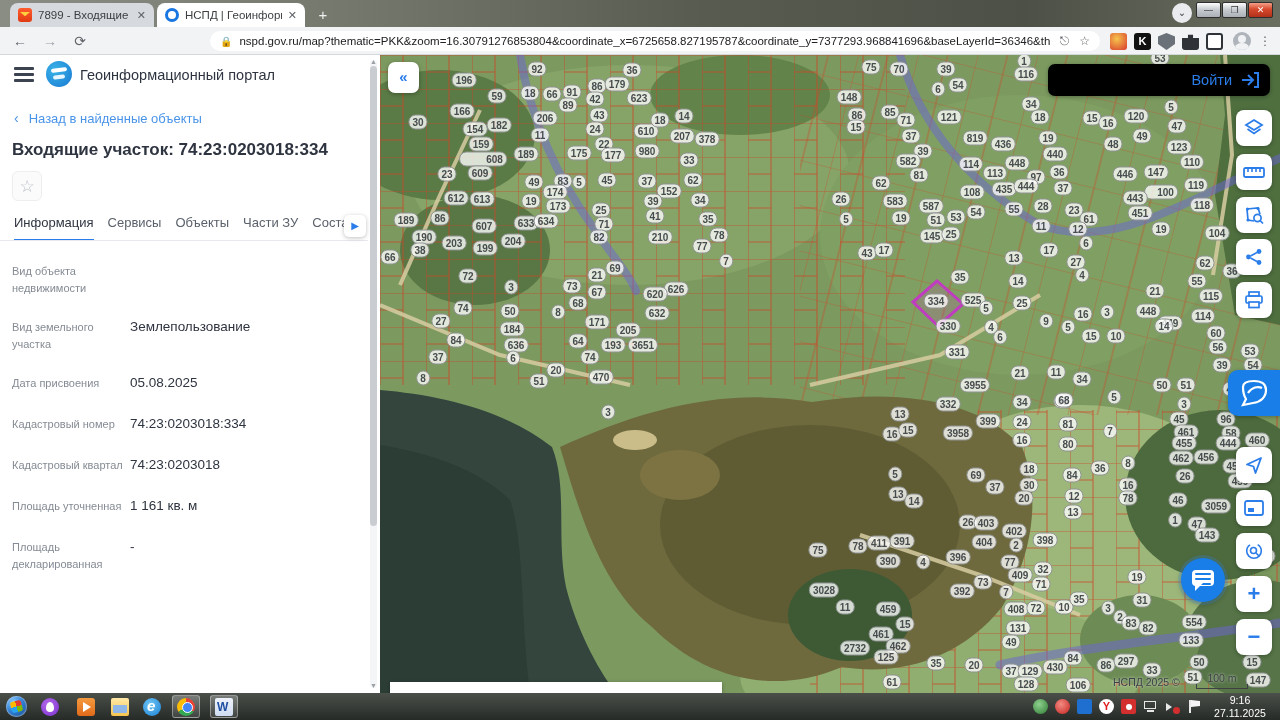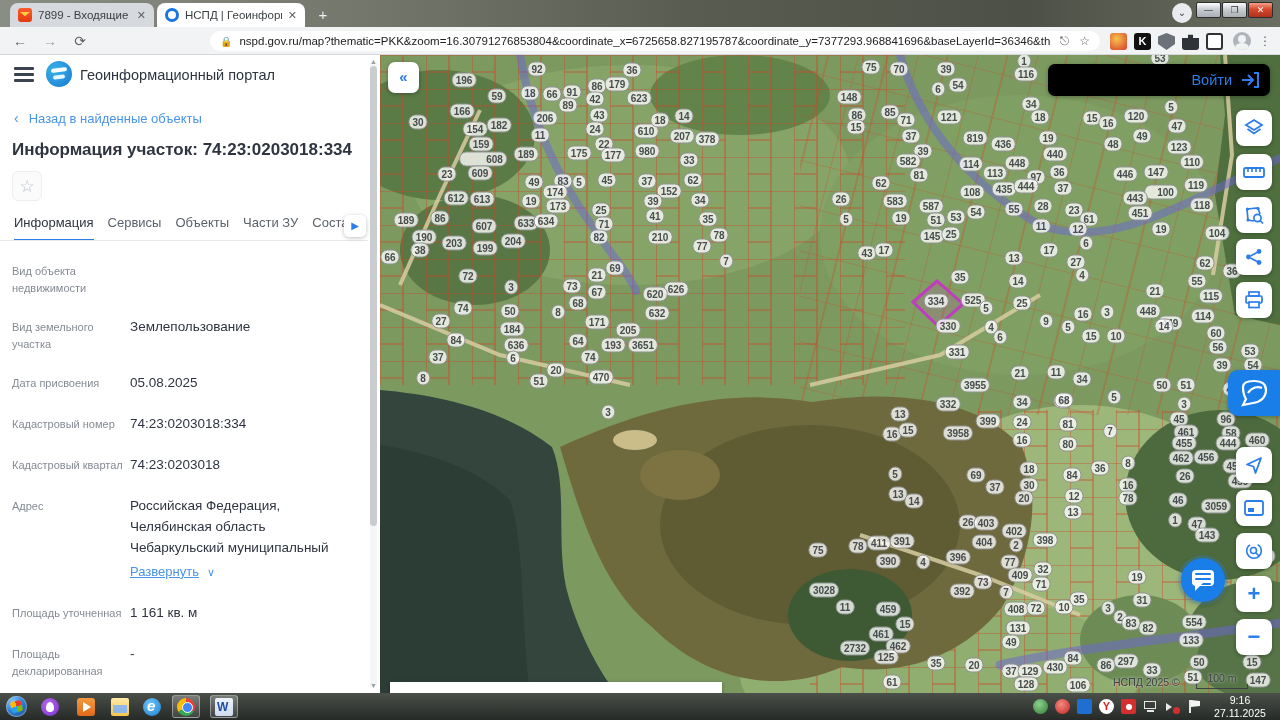--- a/index.html
+++ b/index.html
@@ -164,21 +164,21 @@
           <i></i>
           <i></i>
           <i></i>
         </div>
       <div class="logo"></div>
       <div class="p-title">Геоинформационный портал</div>
     </div>
     <div class="backlink">
       <span class="chev">‹</span><span>Назад в найденные объекты</span>
     </div>
-    <div class="obj-title">Информация участок: 74:23:0203018:334</div>
+    <div class="obj-title">Входящие участок: 74:23:0203018:334</div>
     <div class="starbtn">☆</div>
     <div class="ptabs" id="ptabs"><span class="ptab on">Информация</span><span class="ptab">Сервисы</span><span class="ptab">Объекты</span><span class="ptab">Части ЗУ</span><span class="ptab">Соста</span></div>
     <div class="ptab-more">▶</div>
     <div class="fields" id="pfields">
         <div class="frow">
           <div class="flabel">Вид объекта недвижимости</div>
         </div>
         <div class="frow">
           <div class="flabel">Вид земельного участка</div>
           <div class="fvalue">Землепользование</div>
@@ -187,26 +187,20 @@
           <div class="flabel">Дата присвоения</div>
           <div class="fvalue">05.08.2025</div>
         </div>
         <div class="frow">
           <div class="flabel">Кадастровый номер</div>
           <div class="fvalue">74:23:0203018:334</div>
         </div>
         <div class="frow">
           <div class="flabel">Кадастровый квартал</div>
           <div class="fvalue">74:23:0203018</div>
-        </div>
-        <div class="frow">
-          <div class="flabel">Адрес</div>
-          <div class="fvalue">Российская Федерация,
-Челябинская область
-Чебаркульский муниципальный<br><span class="flink">Развернуть<span class="vv">∨</span></span></div>
         </div>
         <div class="frow">
           <div class="flabel">Площадь уточненная</div>
           <div class="fvalue">1 161 кв. м</div>
         </div>
         <div class="frow">
           <div class="flabel">Площадь декларированная</div>
           <div class="fvalue">-</div>
         </div>
       </div>

